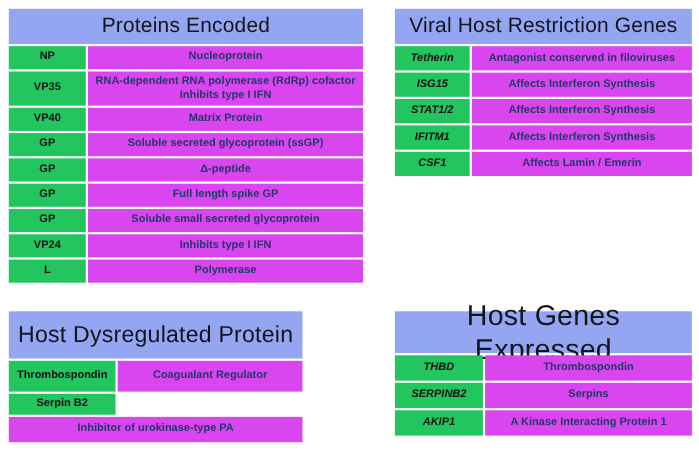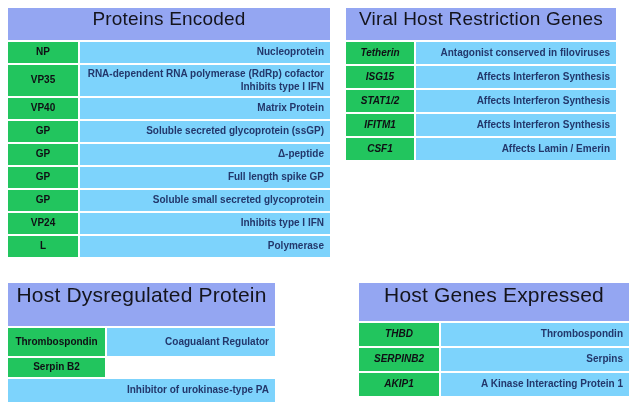--- a/index.html
+++ b/index.html
@@ -6,51 +6,51 @@
   html,body { background:#ffffff; }
   .page {
     position:relative;
     width:635px; height:414px;
     background:#ffffff;
     font-family:"Liberation Sans", sans-serif;
     overflow:hidden;
   }
   .table-card { position:absolute; }
   .tbl0 { left:8px;   top:8px;   width:322px; }
-  .tbl1 { left:346px; top:8px;   width:270px; }
+  .tbl1 { left:359px; top:8px;   width:270px; }
   .tbl2 { left:8px;   top:283px; width:267px; }
   .tbl3 { left:359px; top:283px; width:270px; }
 
   .card-header {
     background:#94a6f2;
     color:#14141c;
-    display:flex; align-items:flex-start; justify-content:center;
+    display:flex; align-items:center; justify-content:center;
     text-align:center;
     font-weight:400;
     letter-spacing:0.2px;
   }
   .tbl0 .card-header { height:32px; font-size:19px; }
   .tbl1 .card-header { height:32px; font-size:19px; }
   .tbl2 .card-header { height:43px; font-size:21px; }
-  .tbl3 .card-header { height:38px; font-size:21px; }
+  .tbl3 .card-header { height:38px; font-size:26px; }
 
   .rows { display:flex; flex-direction:column; gap:2px; margin-top:2px; }
   .row  { display:flex; gap:2px; }
 
   .cell {
     display:flex; flex-direction:column;
     justify-content:center;
     padding:3px 6px;
     font-weight:bold;
     font-size:10px;
     line-height:12.5px;
     text-align:center;
   }
   .label { background:#22c55e; color:#0f0f14; flex:0 0 auto; }
-  .desc  { background:#7dd3fc; color:#23376b; flex:1 1 auto;align-items:flex-end; }
+  .desc  { background:#d946ef; color:#23376b; flex:1 1 auto; }
 
   .italic-labels .label { font-style:italic; }
 
   .tbl0 .label { width:70px; }
   .tbl1 .label { width:68px; }
   .tbl2 .label { width:97px; }
   .tbl3 .label { width:80px; }
 
   .tbl0 .row { min-height:21px; }
   .tbl1 .row { min-height:22px; }

